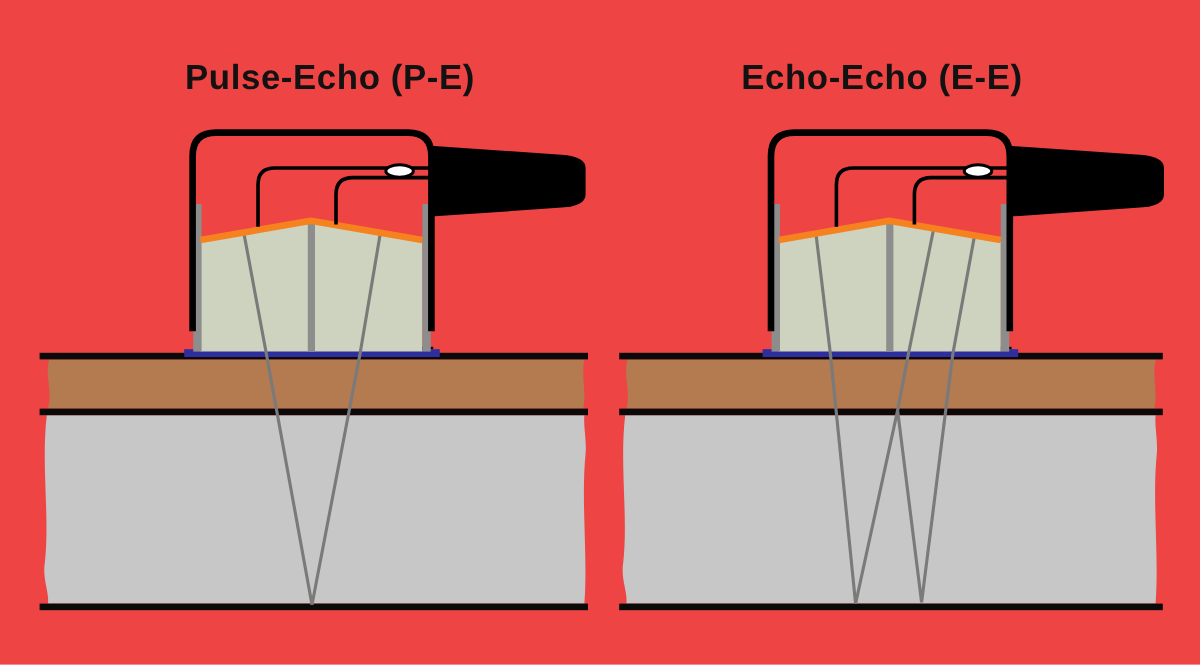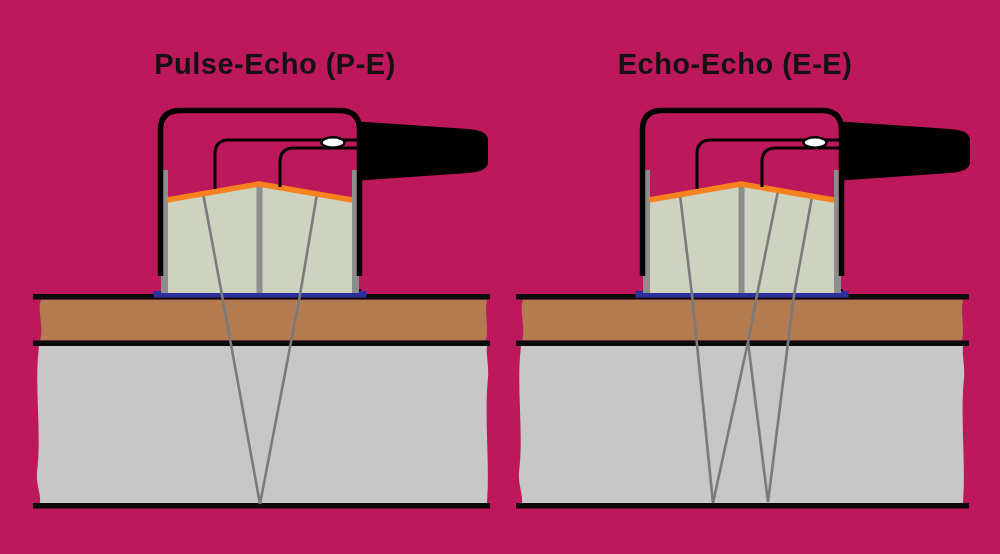--- a/index.html
+++ b/index.html
@@ -1,16 +1,16 @@
 <!DOCTYPE html>
 <html style="--title-text: #121212; --probe-outline: #000000; --cable-boot: #000000; --wire: #000000; --connector-oval-fill: #ffffff; --transducer-element: #f5821f; --delay-line: #cdd3bf; --housing-bar: #8d8d8d; --couplant: #2e2f9e; --coating: #b47a50; --substrate: #c7c7c7; --surface-line: #0a0a0a; --ray: #7a7a7a;"><head>
 <meta charset="utf-8">
 <style>
   html, body { margin: 0; padding: 0; background: #ffffff; }
-  .stage { width: 1000px; height: 554px; position: relative; background: #be185d; overflow: hidden; }
+  .stage { width: 1000px; height: 554px; position: relative; background: #ef4444; overflow: hidden; }
 
   .title {
     font-family: "Liberation Sans", sans-serif;
     font-weight: bold;
     font-size: 29px;
     letter-spacing: 0.5px;
     text-anchor: middle;
     fill: var(--title-text, #121212);
   }
   .coating   { fill: var(--coating, #b47a50); }

